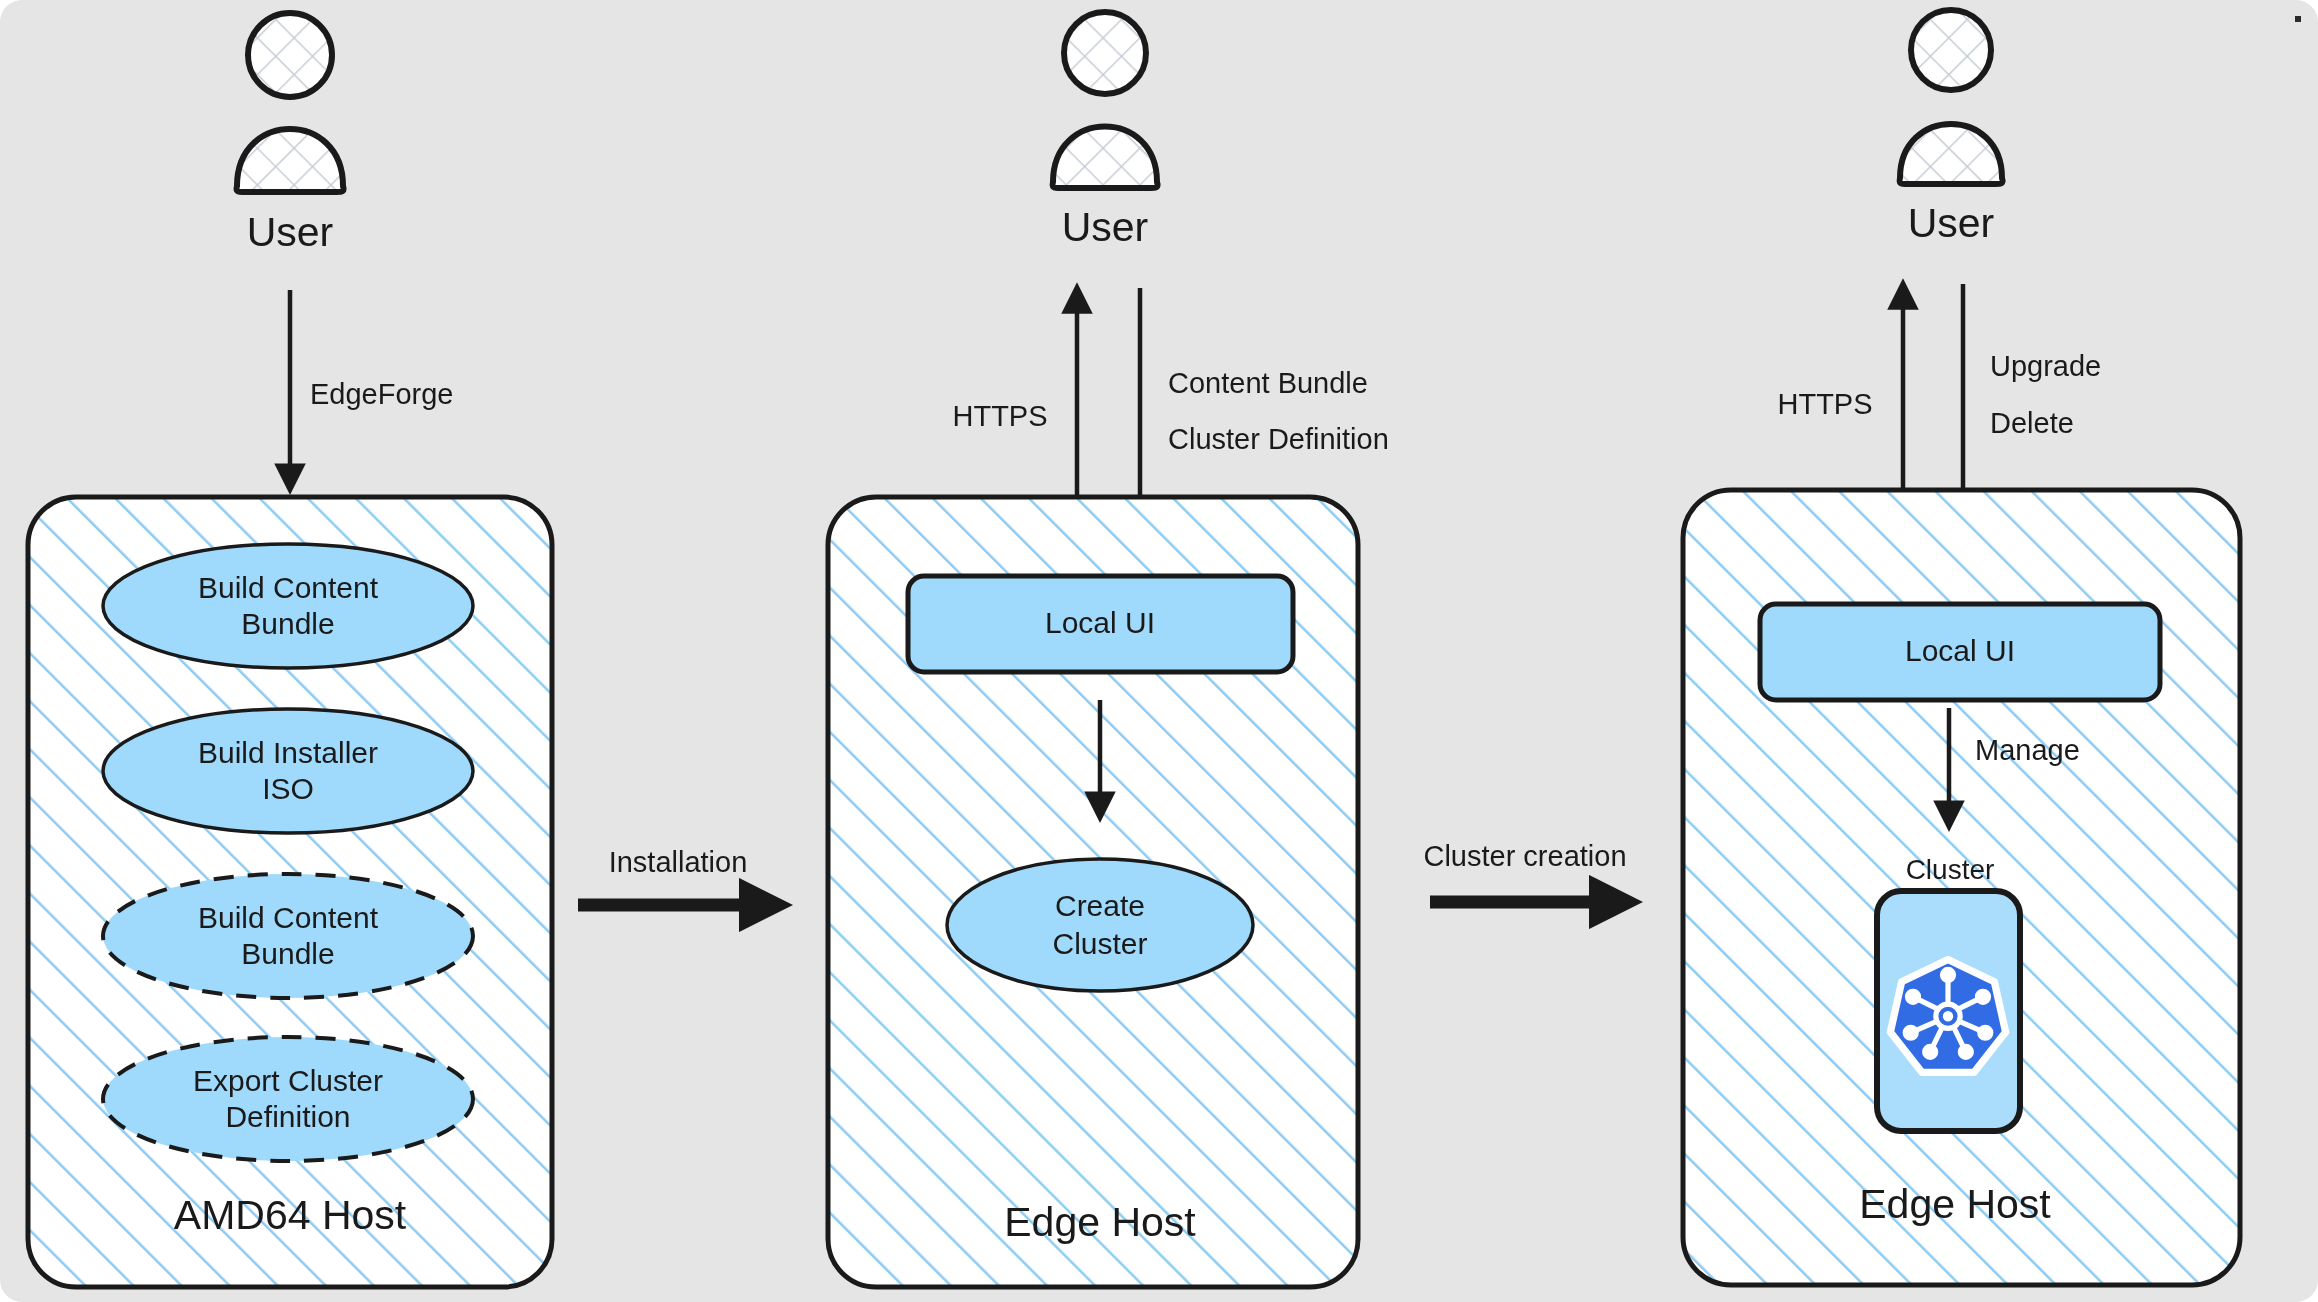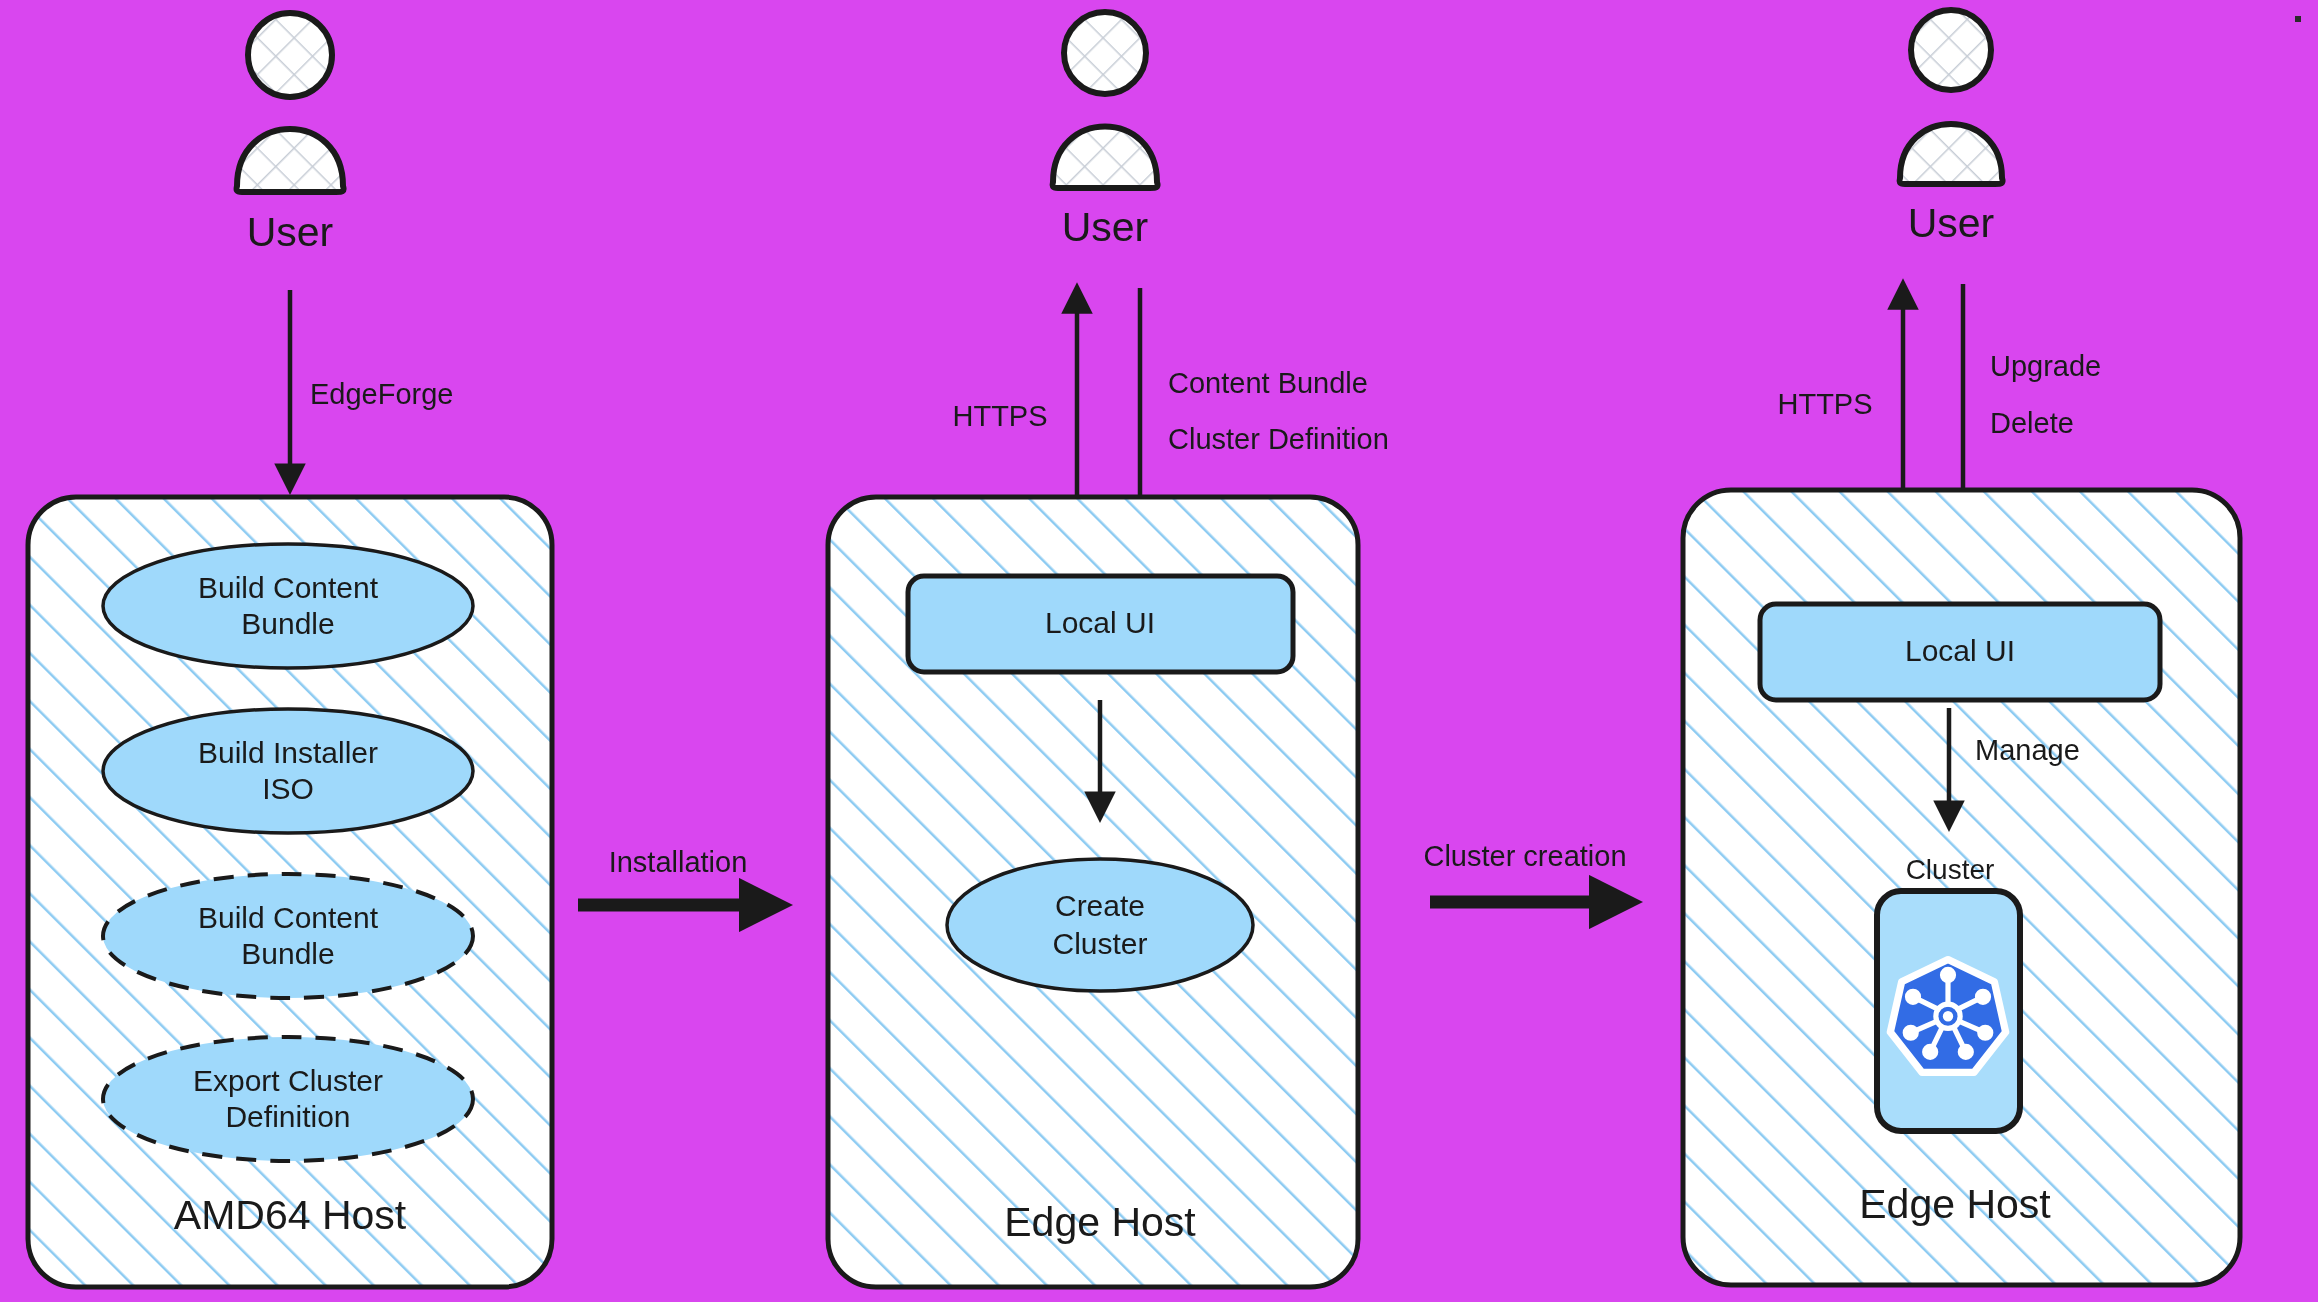--- a/index.html
+++ b/index.html
@@ -7,22 +7,23 @@
     padding: 0;
     background: #ffffff;
   }
   body {
     font-family: "Liberation Sans", sans-serif;
   }
   #canvas {
     position: relative;
     width: 2318px;
     height: 1302px;
-    background: #d946ef;
+    background: #e5e5e5;
     overflow: hidden;
+    border-radius: 22px;
   }
   svg.layer {
     position: absolute;
     left: 0;
     top: 0;
     width: 2318px;
     height: 1302px;
   }
   .lbl {
     fill: #1a1a1a;

